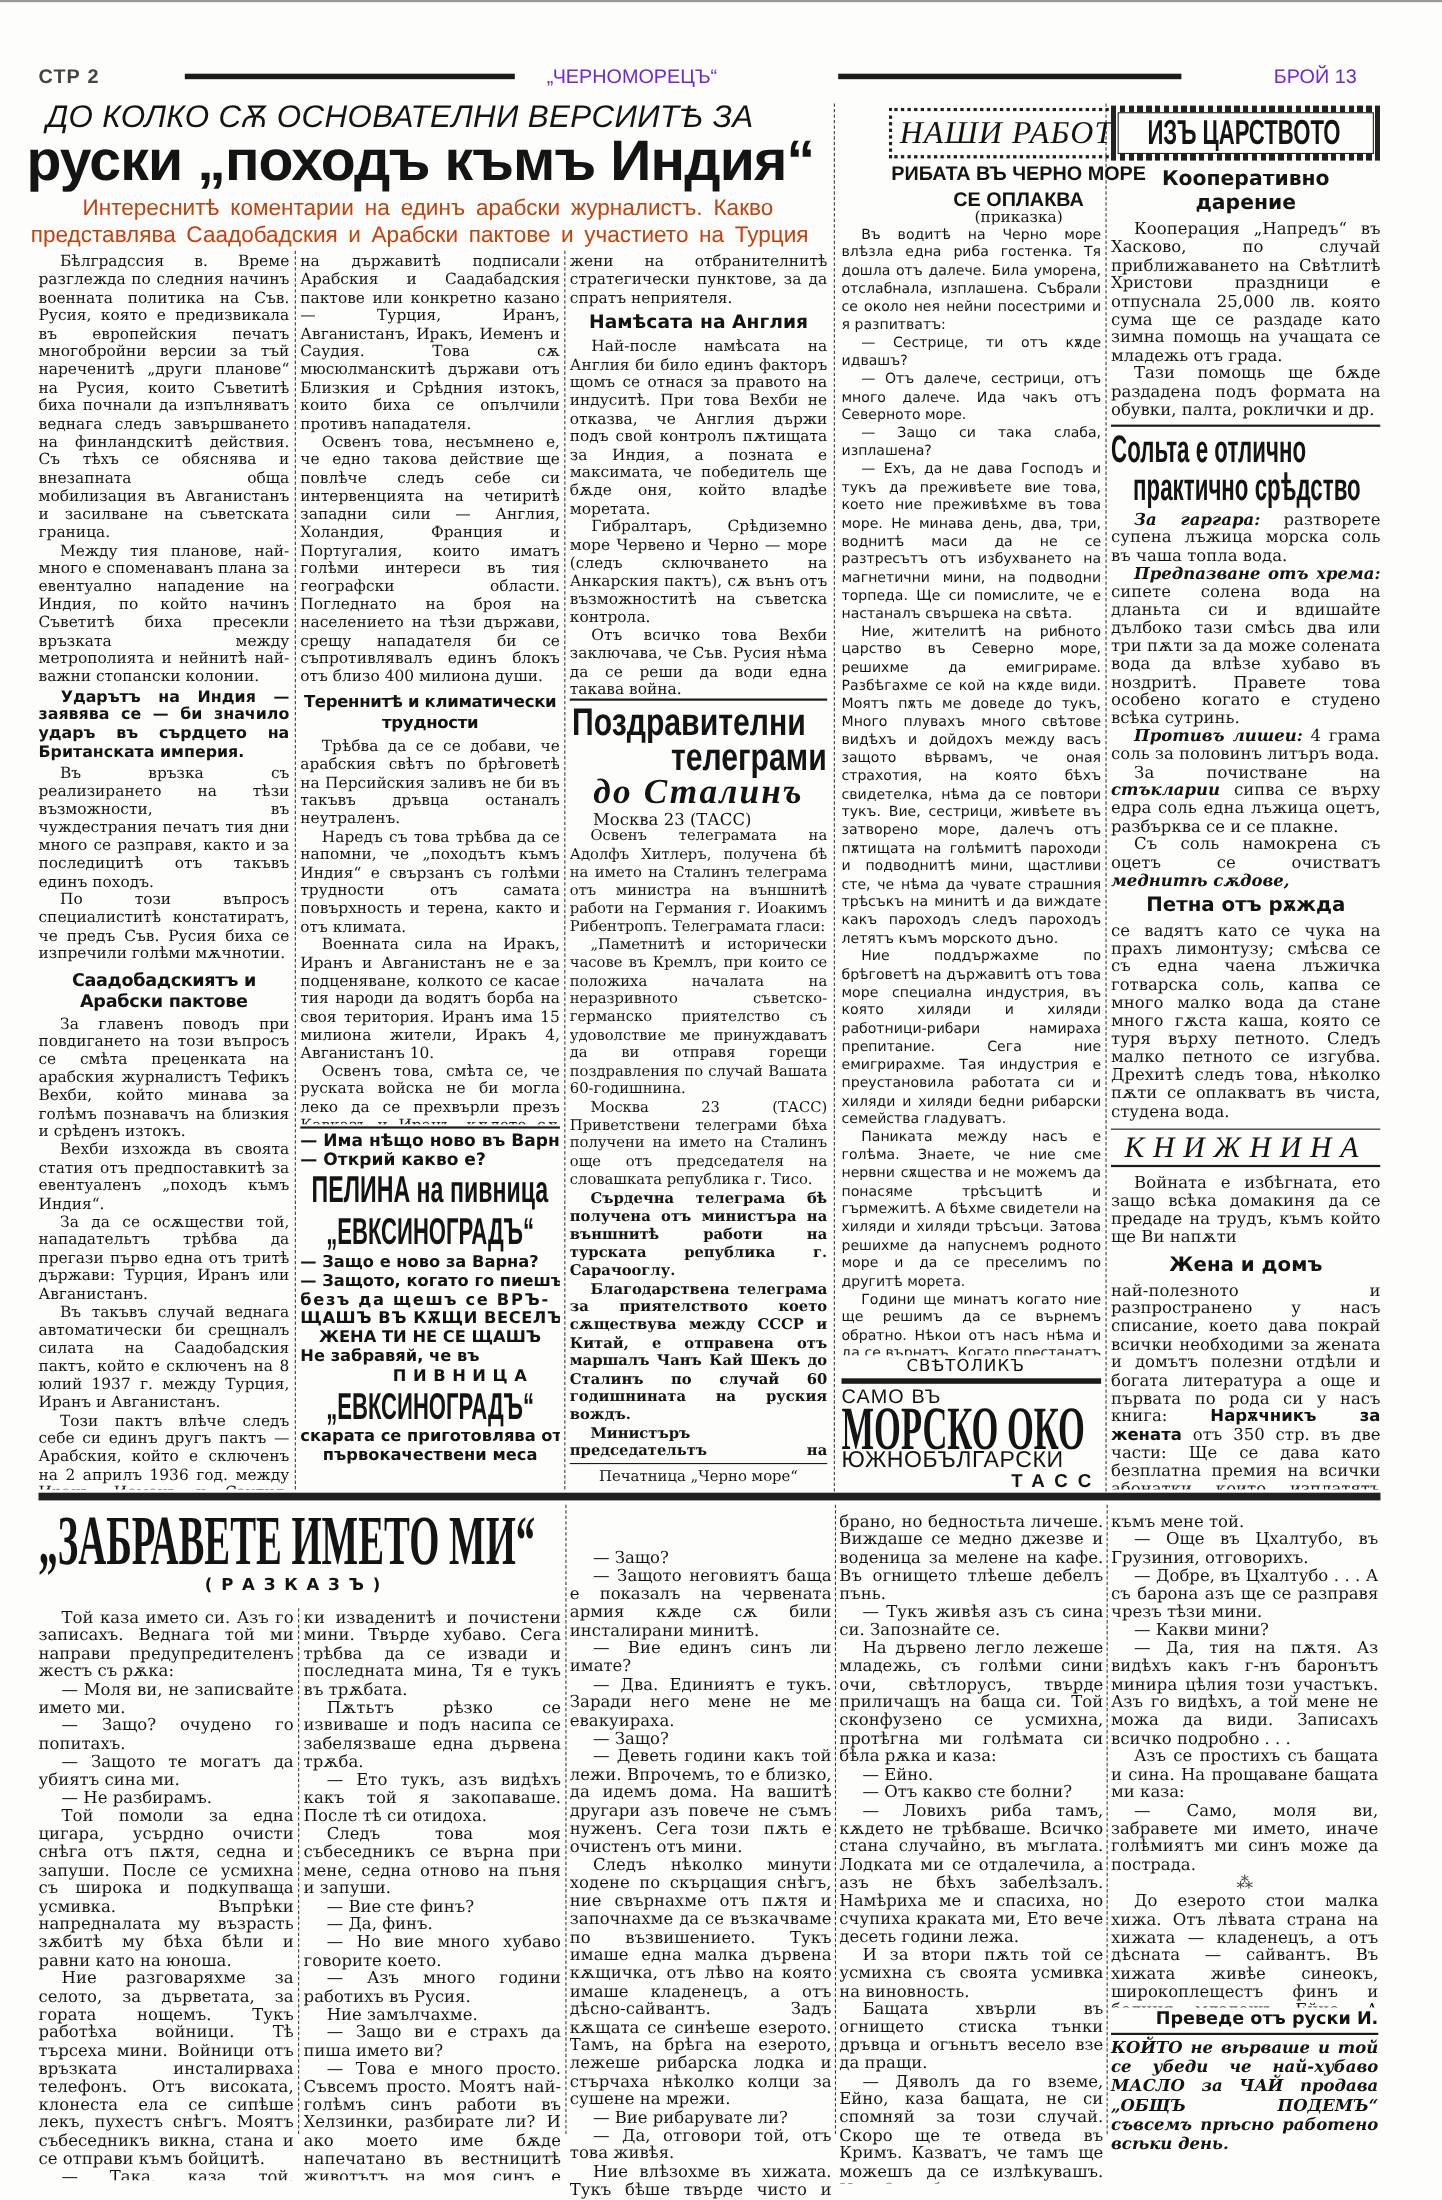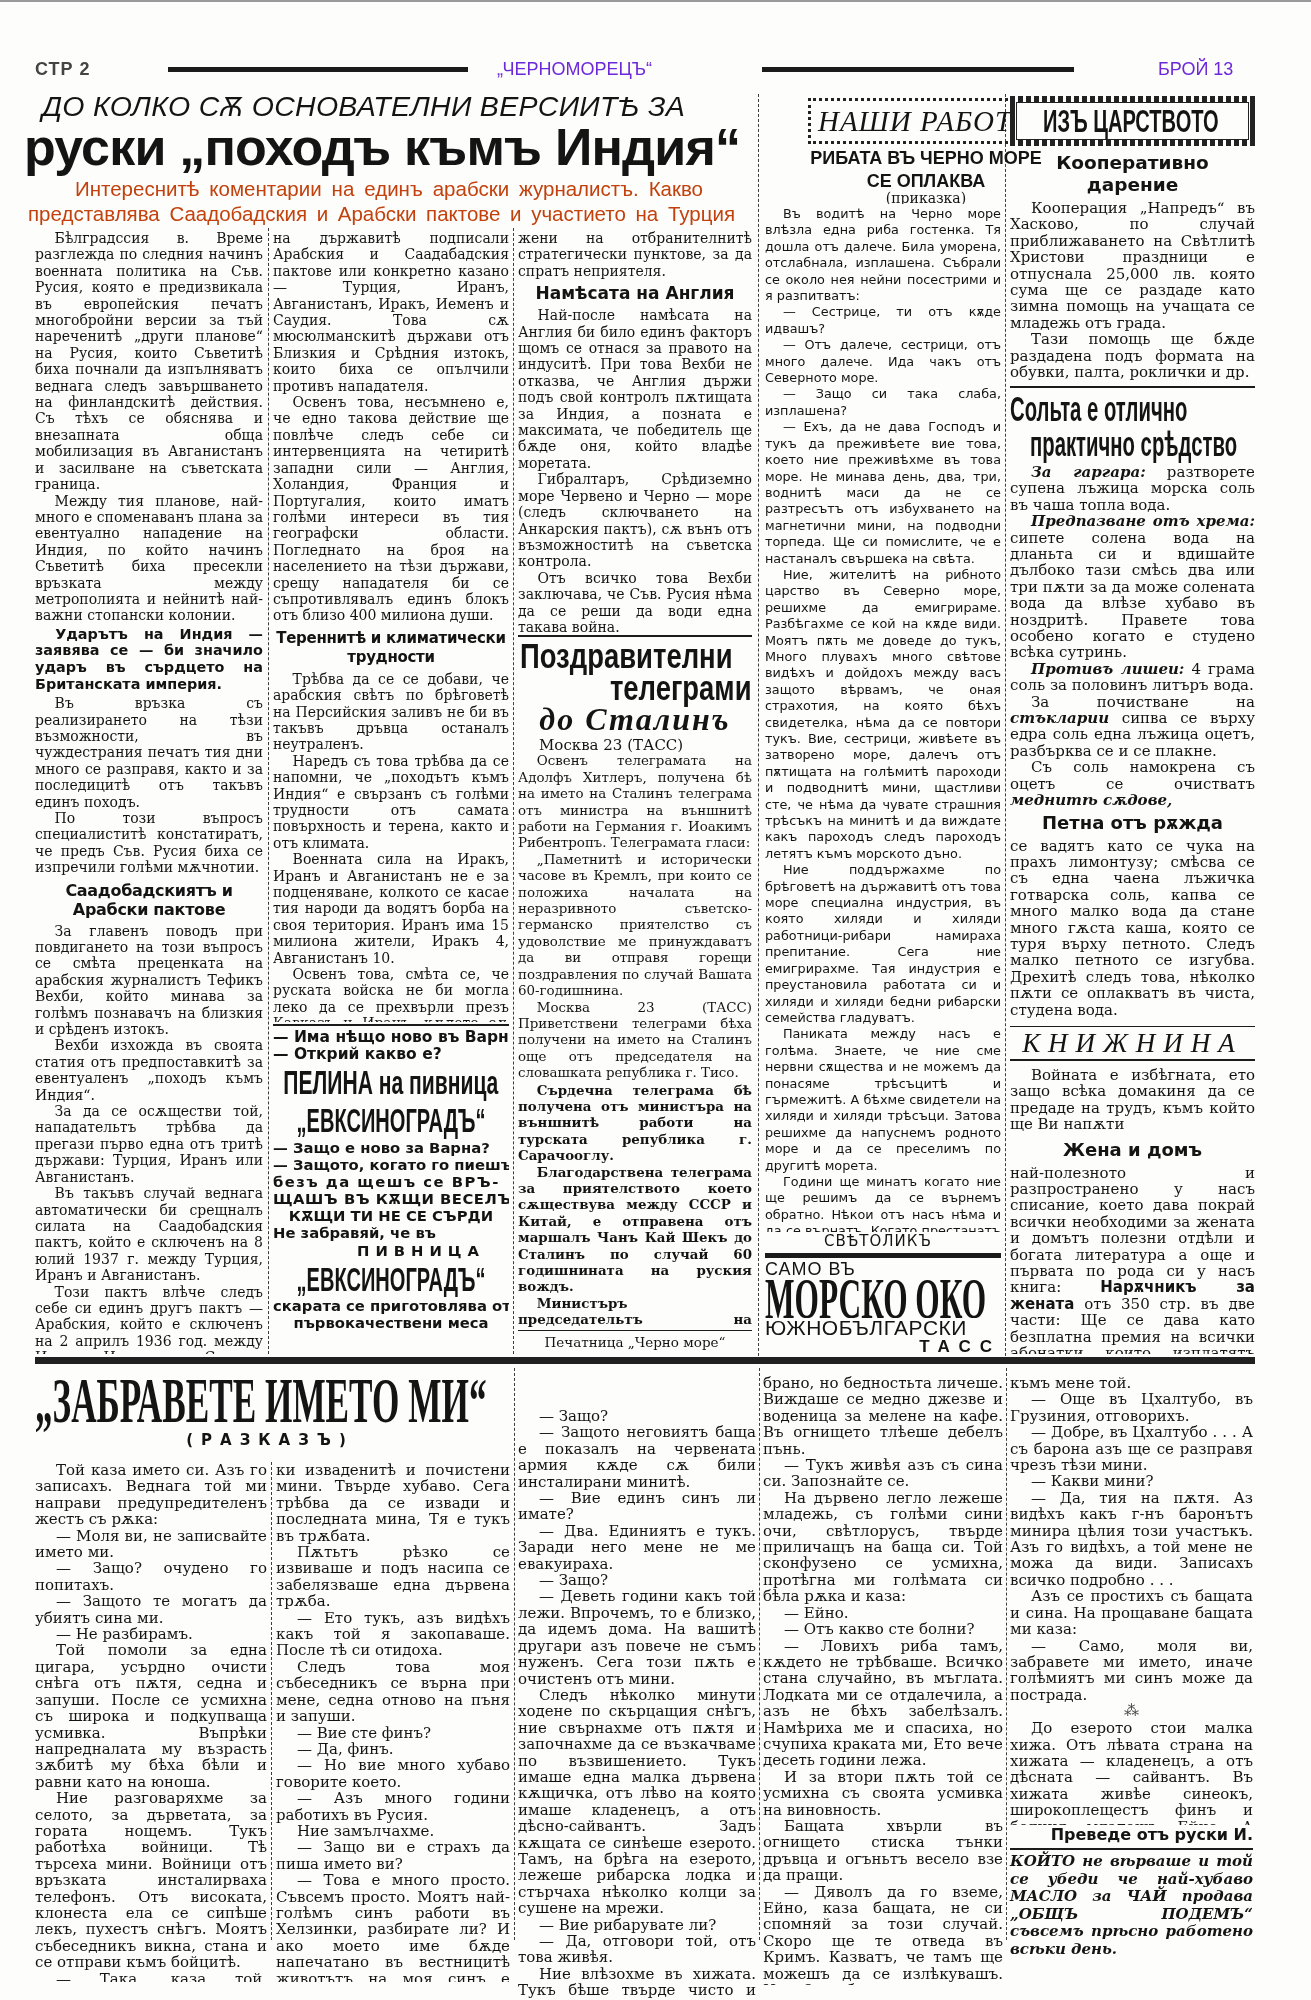--- a/index.html
+++ b/index.html
@@ -91,21 +91,21 @@
     <div style="height:38px;overflow:hidden">
       <div class="heavy" style="width:380px;font-size:34px;line-height:38px;text-align:center;transform:scaleX(0.62)">ПЕЛИНА на пивница</div>
     </div>
     <div style="height:38px;overflow:hidden">
       <div class="heavy" style="width:400px;font-size:34px;line-height:38px;text-align:center;transform:scaleX(0.59)">„ЕВКСИНОГРАДЪ“</div>
     </div>
     <div class="ad-line">— Защо е ново за Варна?</div>
     <div class="ad-line">— Защото, когато го пиешъ,</div>
     <div class="ad-line" style="letter-spacing:1.5px">безъ да щешъ се ВРЪ-</div>
     <div class="ad-line" style="letter-spacing:0.5px">ЩАШЪ ВЪ КѪЩИ ВЕСЕЛЪ</div>
-    <div class="ad-line" style="text-align:center">КѪЩИ ТИ НЕ СЕ СЪРДИ</div>
+    <div class="ad-line" style="text-align:center">ЖЕНА ТИ НЕ СЕ ЩАШЪ</div>
     <div class="ad-line">Не забравяй, че въ</div>
     <div class="ad-line" style="text-align:right;letter-spacing:6px;padding-right:24px;line-height:20px">ПИВНИЦА</div>
     <div style="height:36px;overflow:hidden">
       <div class="heavy" style="width:400px;font-size:34px;line-height:36px;text-align:center;transform:scaleX(0.59)">„ЕВКСИНОГРАДЪ“</div>
     </div>
     <div class="ad-line" style="text-align:center">скарата се приготовлява отъ</div>
     <div class="ad-line" style="text-align:center">първокачествени меса</div>
   </div>
 
   <div class="col ser14" style="left:518px;top:228px;width:234px;height:402px">

